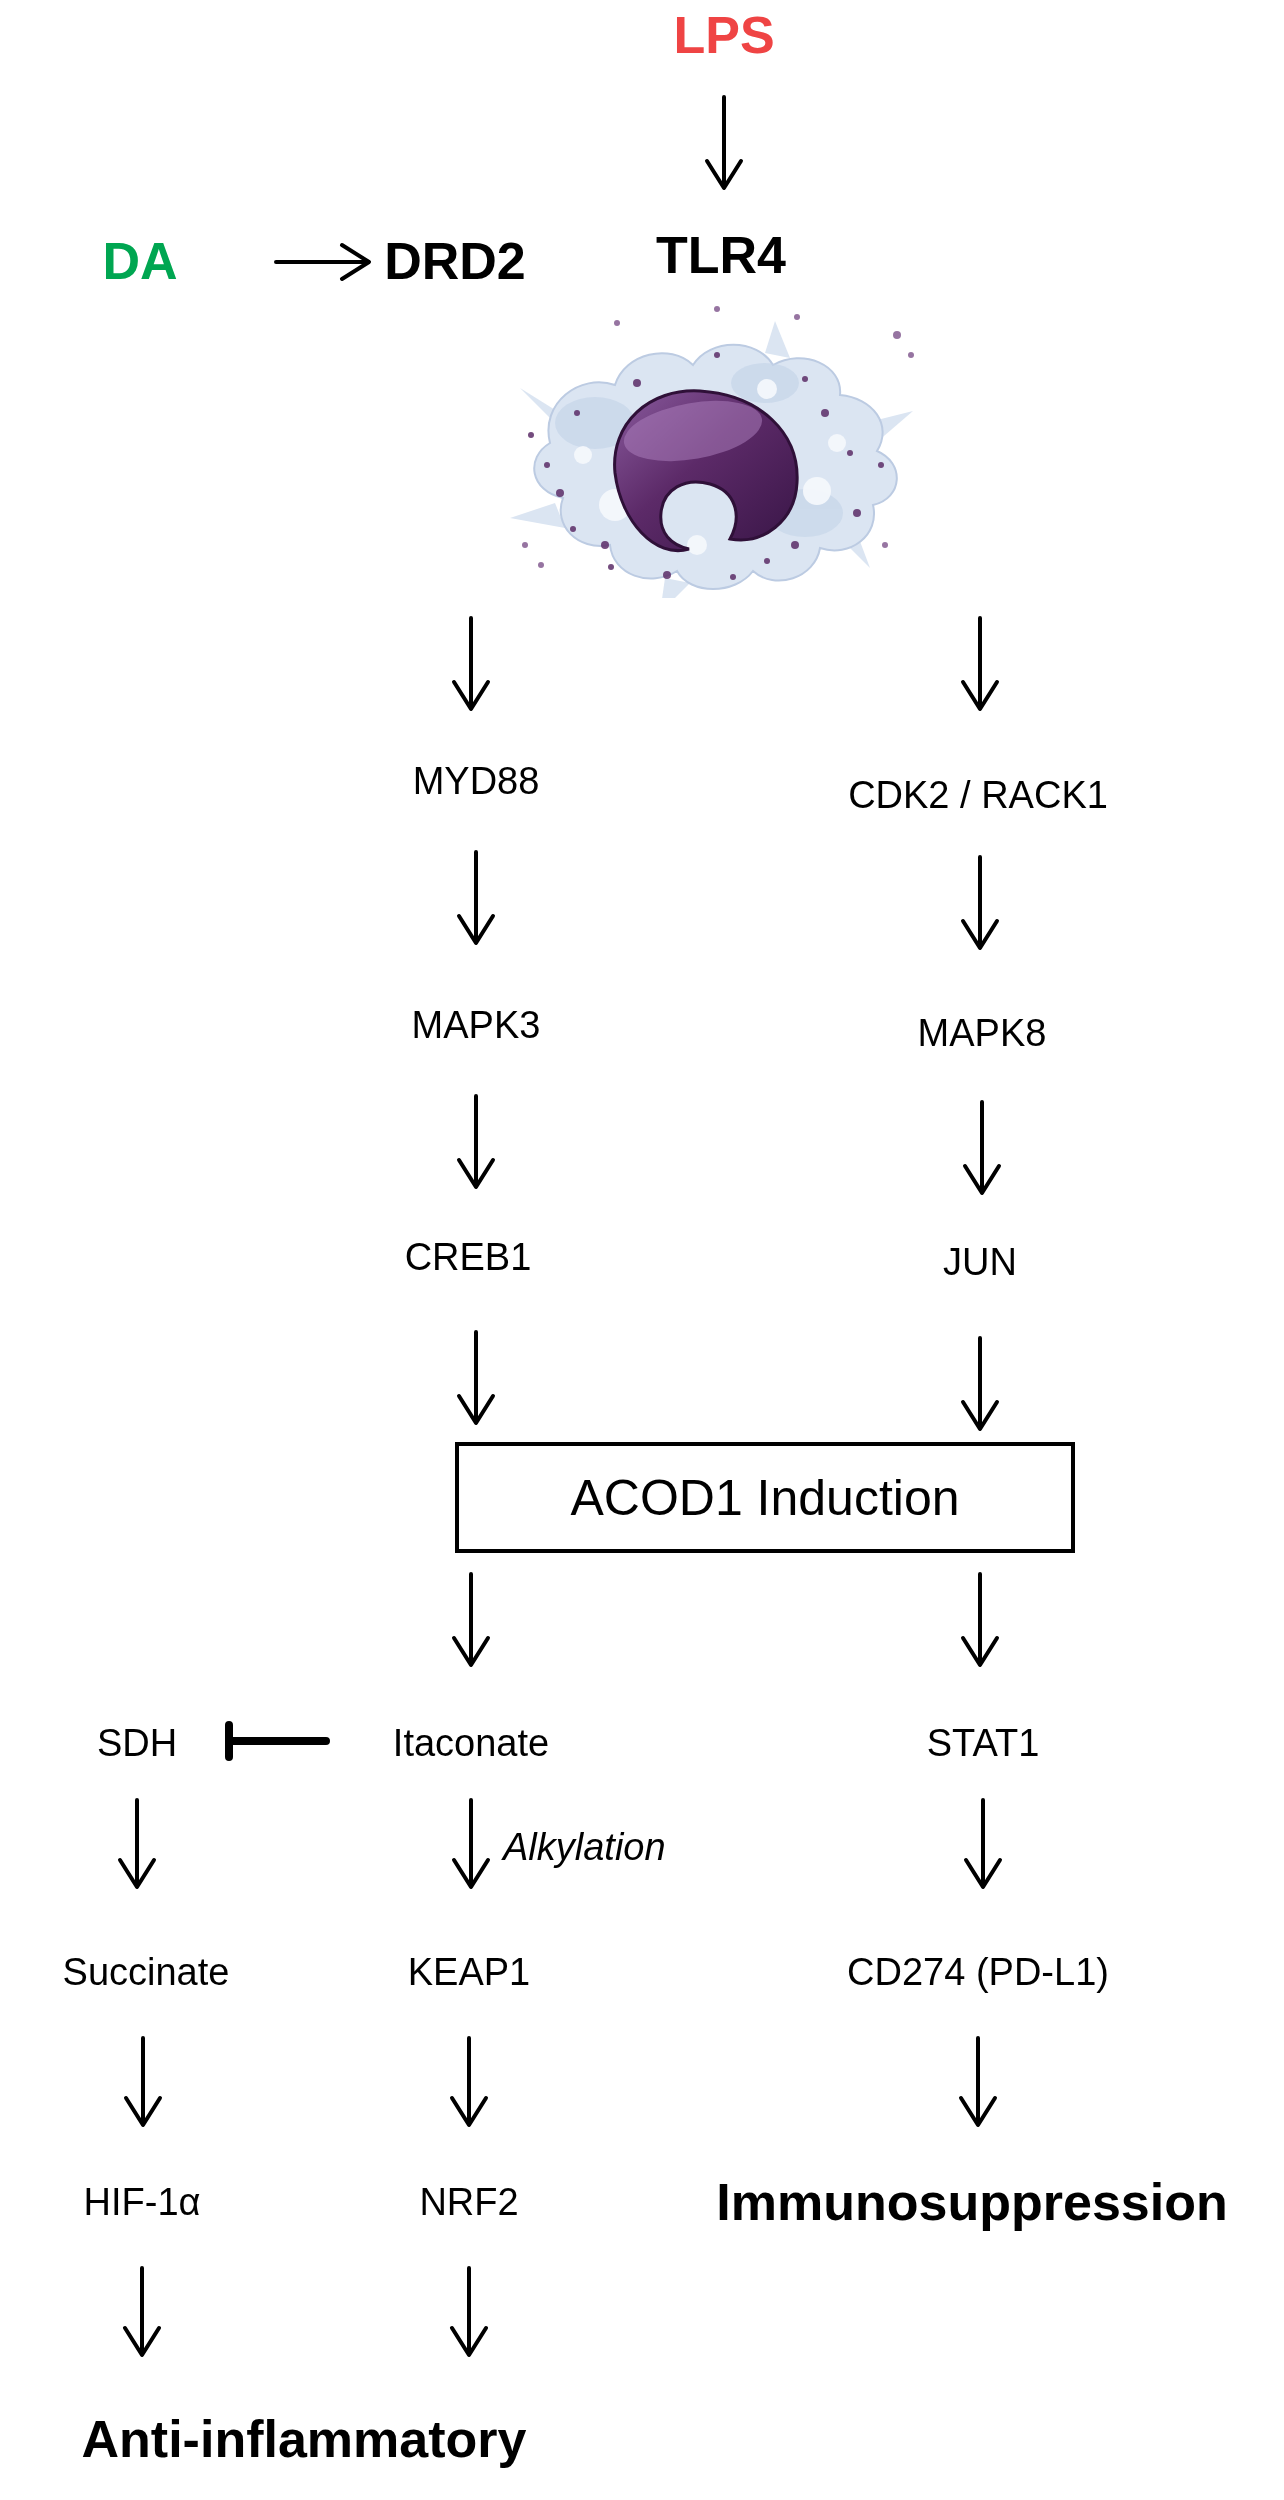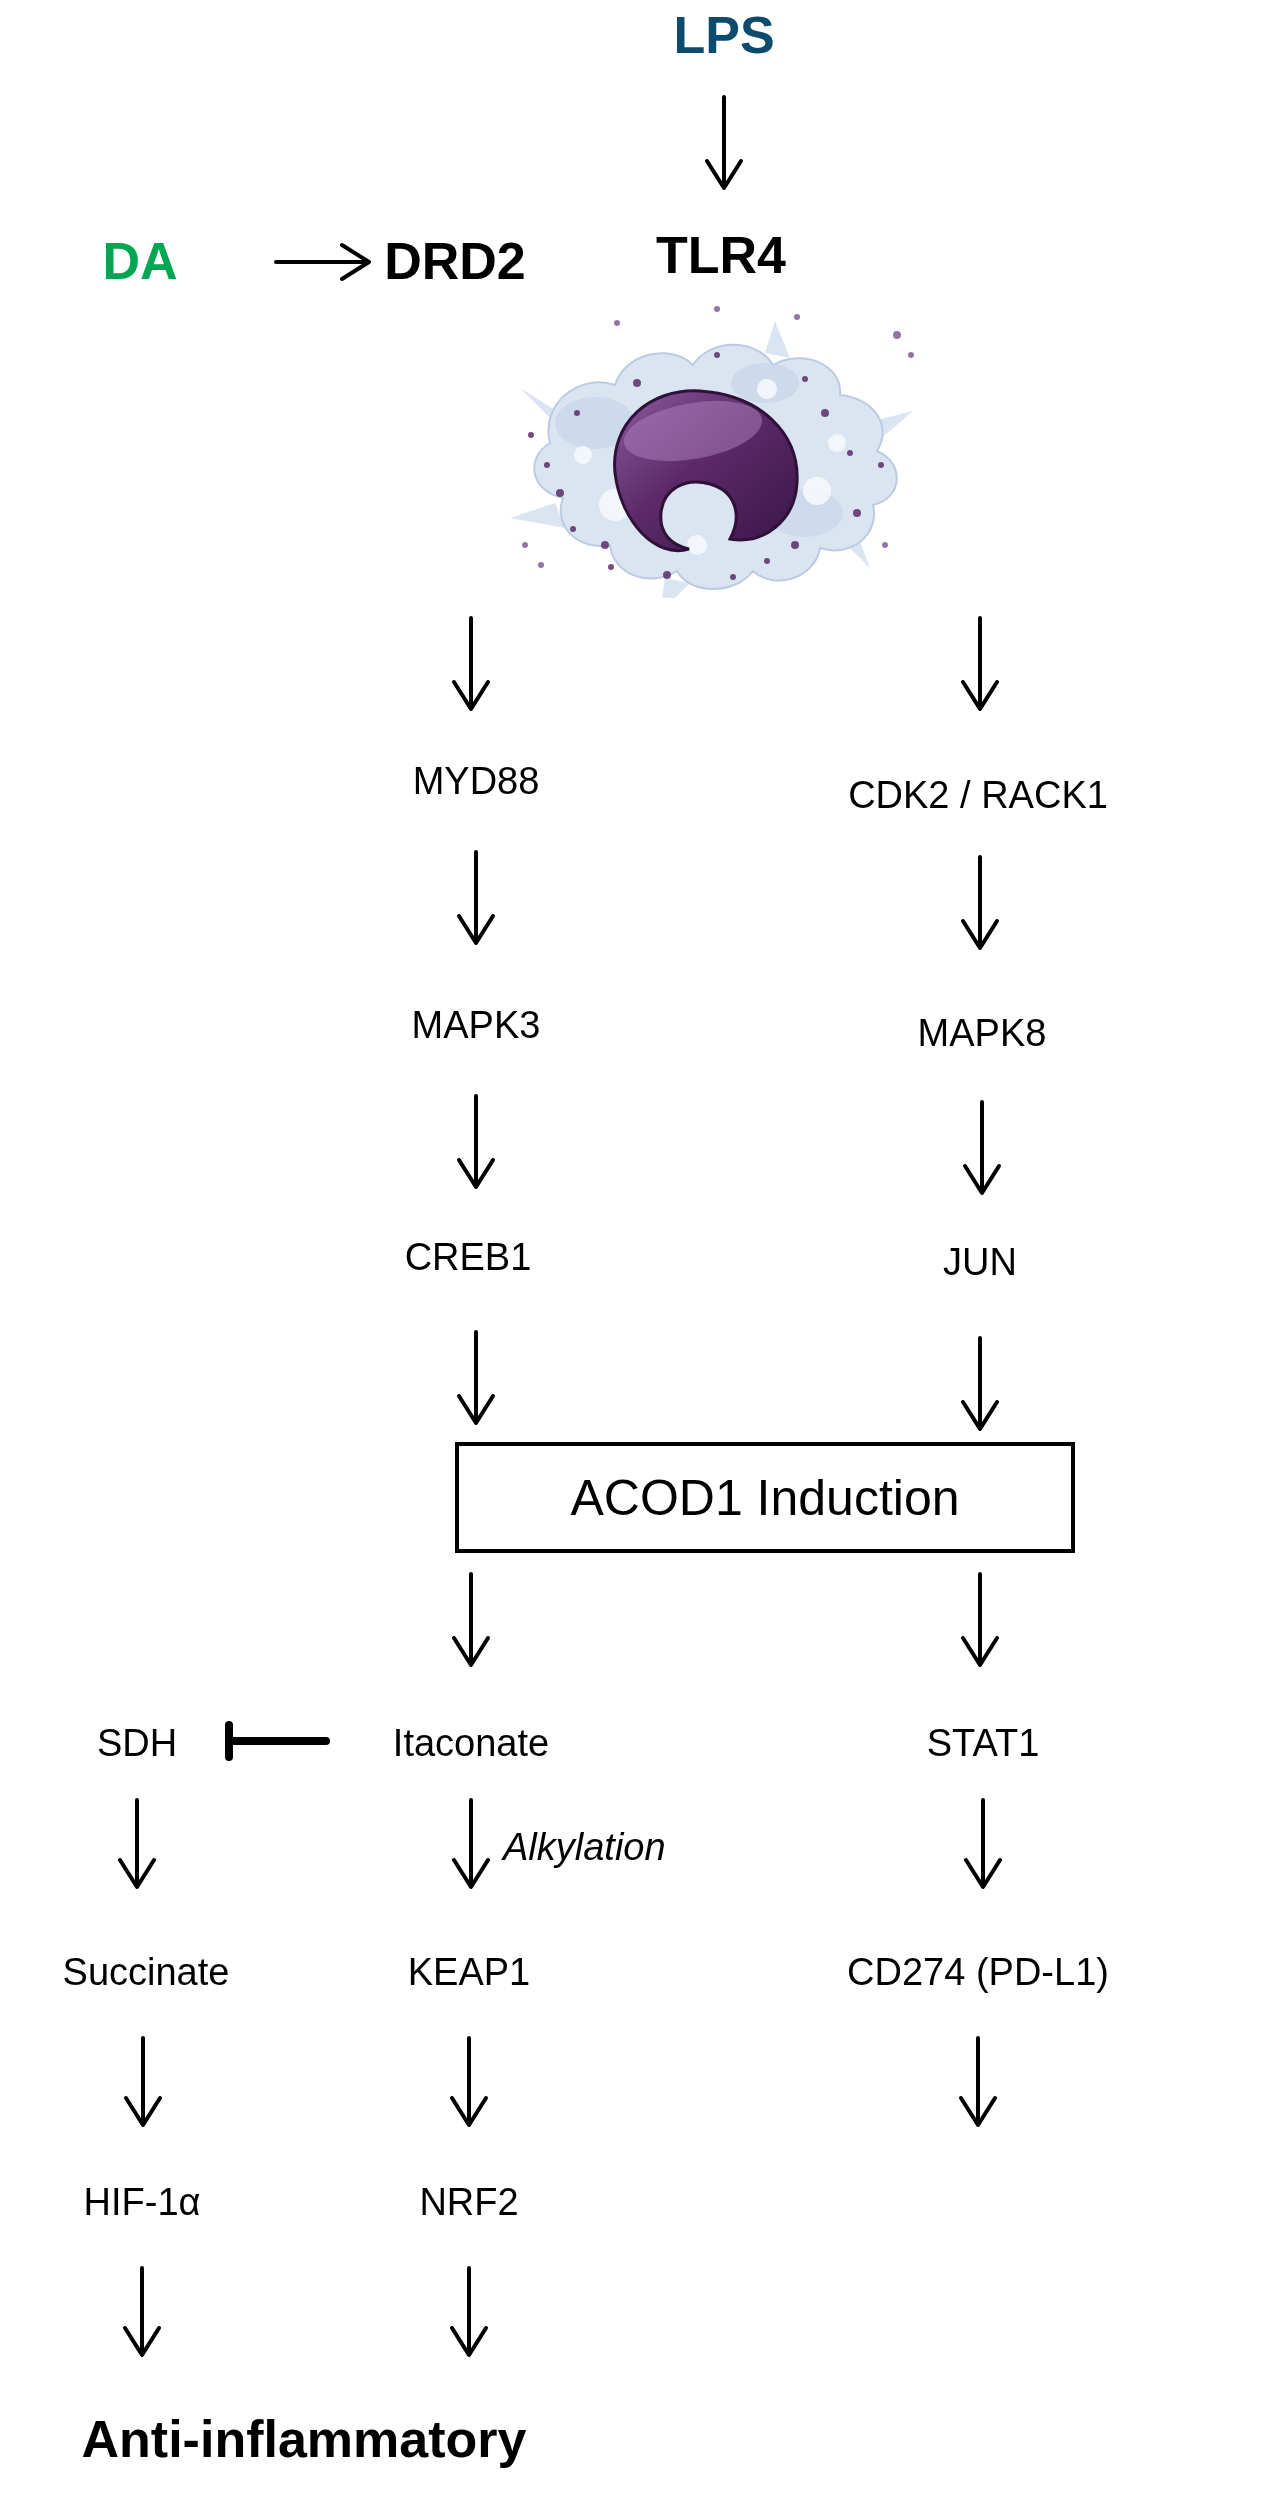--- a/index.html
+++ b/index.html
@@ -7,21 +7,21 @@
   body { font-family:"Liberation Sans","DejaVu Sans",sans-serif; color:#000; }
   .canvas {
     position:relative; width:1284px; height:2500px; background:#ffffff; overflow:hidden;
   }
   .node {
     position:absolute; transform:translate(-50%,-50%);
     white-space:nowrap; font-size:38px; line-height:1.1; color:#000;
   }
   .bold  { font-weight:700; font-size:52px; }
   .italic{ font-style:italic; }
-  .red   { color:#0c4a6e; }
+  .red   { color:#ef4444; }
   .green { color:#00a651; }
   .left-anchor { transform:translate(0,-50%); }
   .varrow { position:absolute; transform:translateX(-50%); line-height:0; }
   .harrow { position:absolute; transform:translateY(-50%); line-height:0; }
   .cell-img { position:absolute; line-height:0; }
   .acod-box {
     position:absolute; border:4px solid #000; background:#fff;
     display:flex; align-items:center; justify-content:center;
     font-size:50px; white-space:nowrap;
   }
@@ -242,20 +242,21 @@
       </svg>
   </div>
   <div class="varrow" style="left:978px; top:2036px;">
     <svg width="48" height="92" viewBox="0 0 48 92">
         <path d="M24 2 L24 86 M7 62 L24 89 L41 62" fill="none" stroke="#000" stroke-width="4" stroke-linecap="round" stroke-linejoin="round"></path>
       </svg>
   </div>
 
   <div class="node" style="left:142px; top:2203px;">HIF-1α</div>
   <div class="node" style="left:469px; top:2203px;">NRF2</div>
+  <div class="node bold" style="left:972px; top:2203px;">Immunosuppression</div>
 
   <div class="varrow" style="left:142px; top:2266px;">
     <svg width="48" height="92" viewBox="0 0 48 92">
         <path d="M24 2 L24 86 M7 62 L24 89 L41 62" fill="none" stroke="#000" stroke-width="4" stroke-linecap="round" stroke-linejoin="round"></path>
       </svg>
   </div>
   <div class="varrow" style="left:469px; top:2266px;">
     <svg width="48" height="92" viewBox="0 0 48 92">
         <path d="M24 2 L24 86 M7 62 L24 89 L41 62" fill="none" stroke="#000" stroke-width="4" stroke-linecap="round" stroke-linejoin="round"></path>
       </svg>

